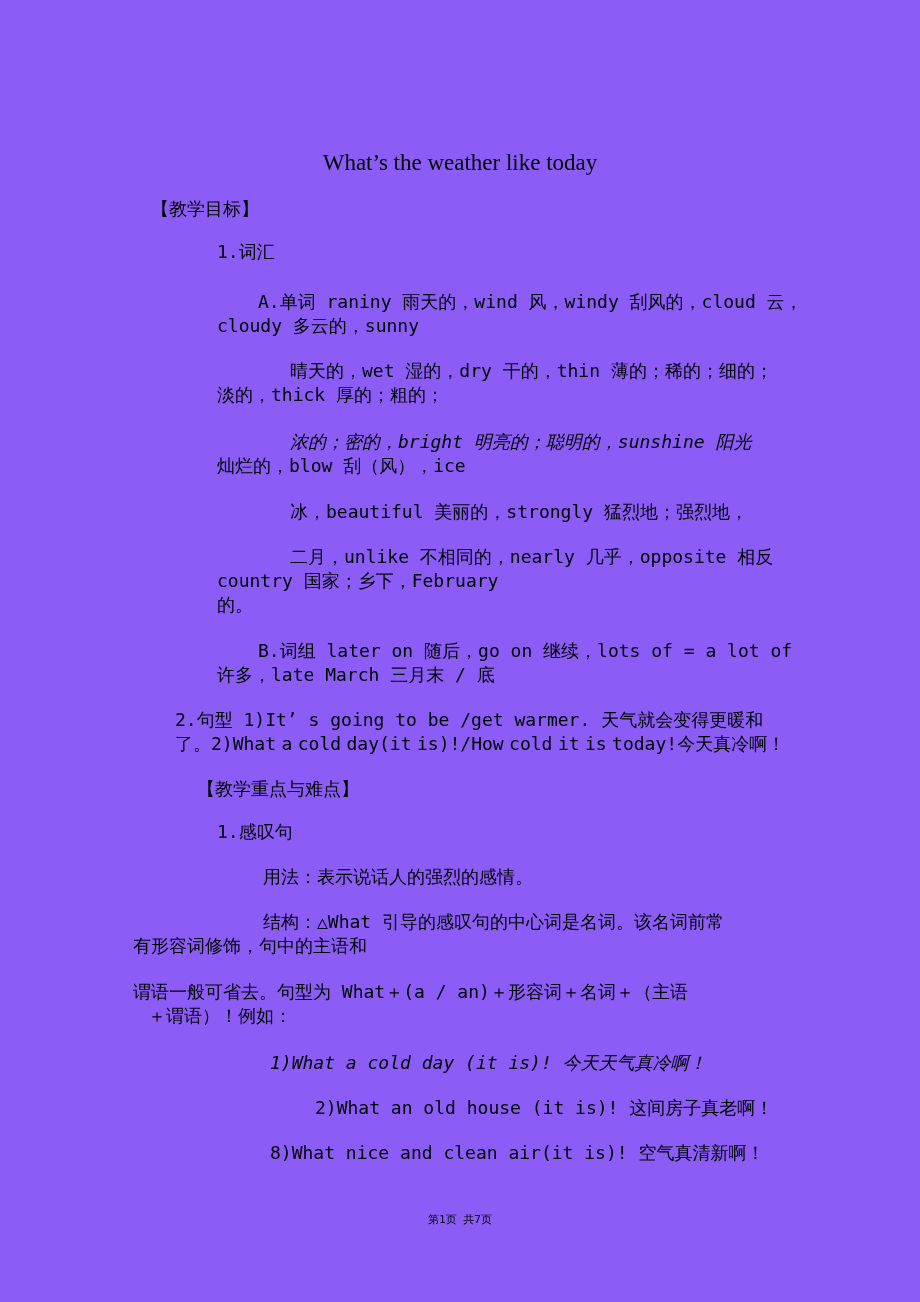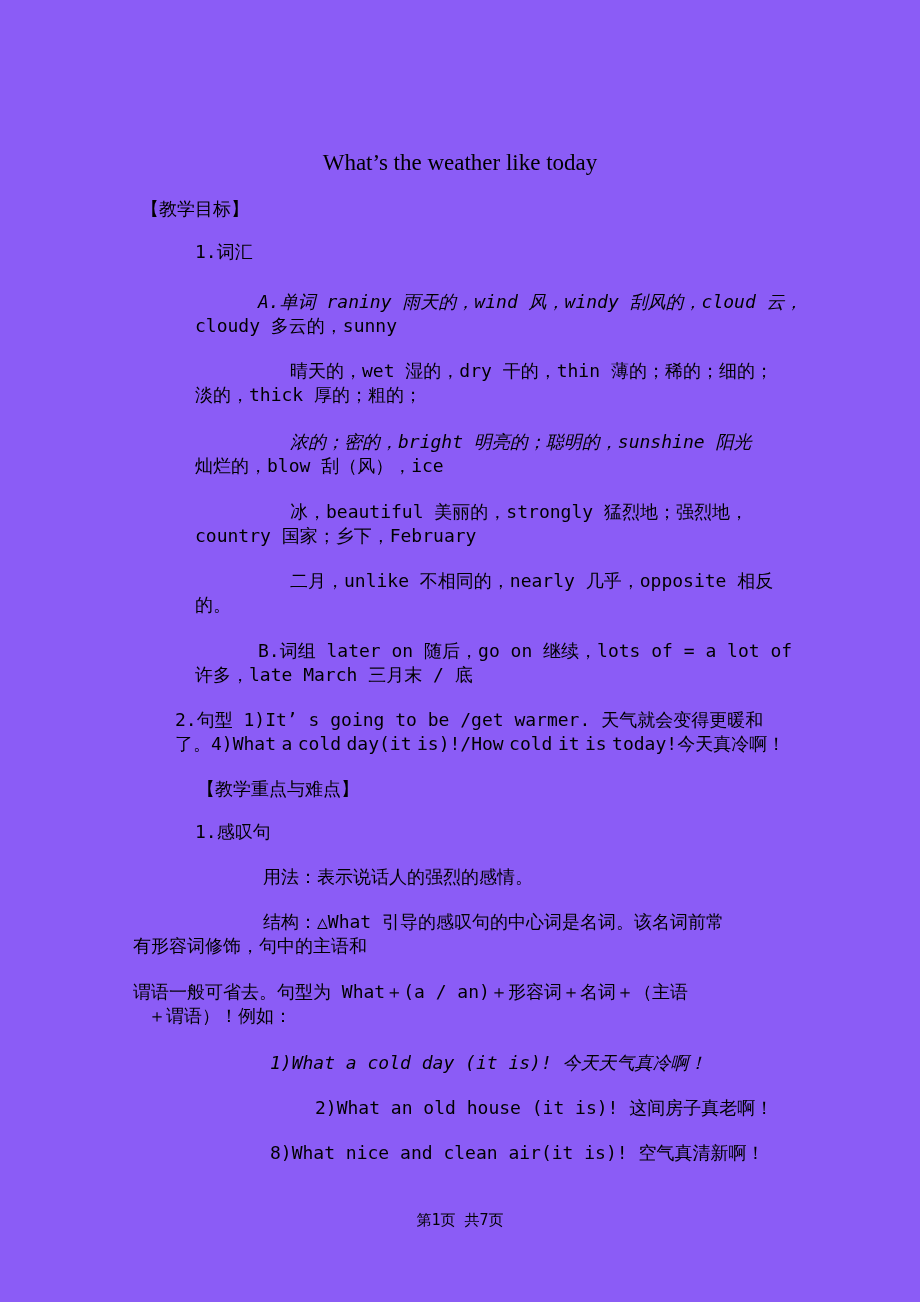--- a/index.html
+++ b/index.html
@@ -27,46 +27,46 @@
     margin-right: -140px;
   }
   .line {
     font-family: "DejaVu Sans Mono", "DejaVu Sans", "Liberation Sans", sans-serif;
     font-size: 18px;
     line-height: 24px;
     color: #000000;
     white-space: pre;
   }
   
-  .i-hd1 { margin-left: 8px;   }  
+  .i-hd1 { margin-left: 18px;   }  
   .i-hd2 { margin-left: 64px; font-family: Liberation Serif, serif;  }  
-  .i-a   { margin-left: 62px;  }  
+  .i-a   { margin-left: 84px;  }  
   .i-b   { margin-left: 125px; }  
   .i-c   { margin-left: 130px; }  
   .i-d   { margin-left: 157px; }  
   .i-e   { margin-left: 42px;  }  
   .i-f   { margin-left: 0px;   }  
   .i-g   { margin-left: 15px;  }  
   .i-h   { margin-left: 137px; }  
   .i-i   { margin-left: 182px; }  
 
   
   .mt19 { margin-top: 19px; }
   .mt21 { margin-top: 21px; }
   .mt22 { margin-top: 22px; }
   .mt23 { margin-top: 23px; font-style: italic; }
-  .mt26 { margin-top: 26px; font-style: italic; }
+  .mt26 { margin-top: 26px; }
 
   .tight { word-spacing: -0.3em; }
 
   .footer {
     margin-top: 43px;
     text-align: center;
     font-family: "DejaVu Sans Mono", "DejaVu Sans", "Liberation Sans", sans-serif;
-    font-size: 15px;
+    font-size: 11px;
     line-height: 24px;
     color: #000000;
     white-space: pre;
     margin-left: -133px;
     margin-right: -140px;
   }
 </style>
 </head>
 <body>
 
@@ -81,30 +81,30 @@
   <div class="line i-b mt26">A.单词 raniny 雨天的，wind 风，windy 刮风的，cloud 云，</div>
   <div class="line i-a">cloudy 多云的，sunny</div>
 
   <div class="line i-d mt21">晴天的，wet 湿的，dry 干的，thin 薄的；稀的；细的；</div>
   <div class="line i-a">淡的，thick 厚的；粗的；</div>
 
   <div class="line i-d mt23">浓的；密的，bright 明亮的；聪明的，sunshine 阳光</div>
   <div class="line i-a">灿烂的，blow 刮（风），ice</div>
 
   <div class="line i-d mt22">冰，beautiful 美丽的，strongly 猛烈地；强烈地，</div>
+  <div class="line i-d mt21">二月，unlike 不相同的，nearly 几乎，opposite 相反</div>
+
   <div class="line i-a">country 国家；乡下，February</div>
-
-  <div class="line i-d mt21">二月，unlike 不相同的，nearly 几乎，opposite 相反</div>
   <div class="line i-a">的。</div>
 
   <div class="line i-b mt22">B.词组 later on 随后，go on 继续，lots of = a lot of</div>
   <div class="line i-a">许多，late March 三月末 / 底</div>
 
   <div class="line i-e mt21">2.句型 1)It’ s going to be /get warmer. 天气就会变得更暖和</div>
-  <div class="line i-e tight">了。4)What a cold day(it is)!/How cold it is today!今天真冷啊！</div>
+  <div class="line i-e tight">了。2)What a cold day(it is)!/How cold it is today!今天真冷啊！</div>
 
   <div class="line i-hd2 mt21">【教学重点与难点】</div>
 
   <div class="line i-a mt19">1.感叹句</div>
 
   <div class="line i-c mt21">用法：表示说话人的强烈的感情。</div>
 
   <div class="line i-c mt21">结构：△What 引导的感叹句的中心词是名词。该名词前常</div>
   <div class="line i-f">有形容词修饰，句中的主语和</div>
 

